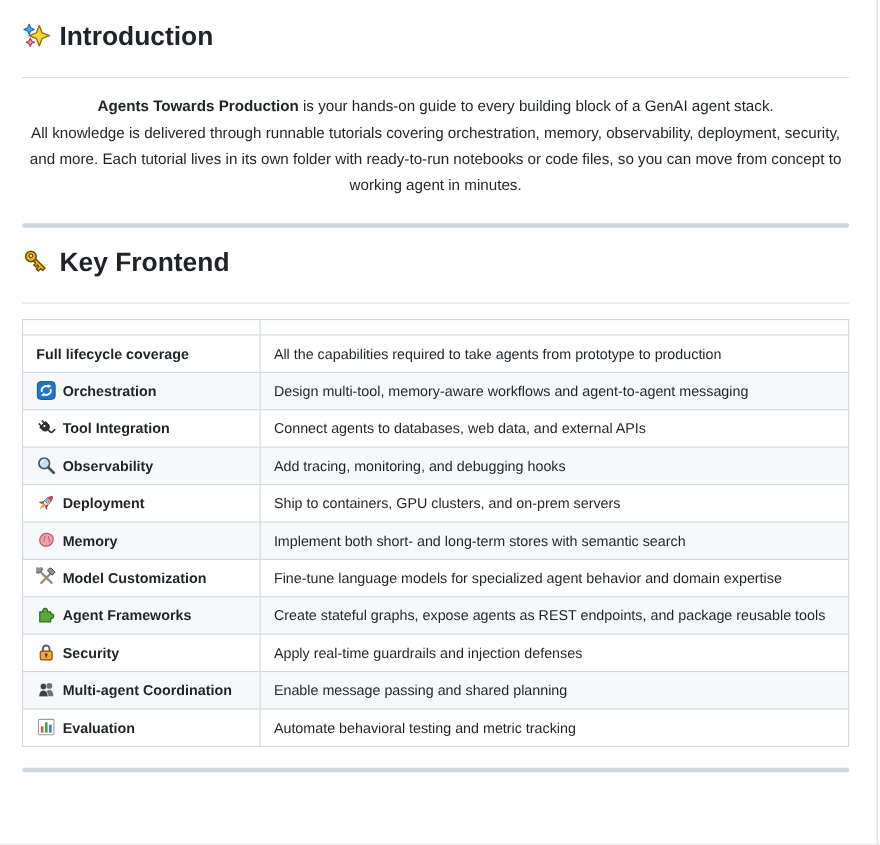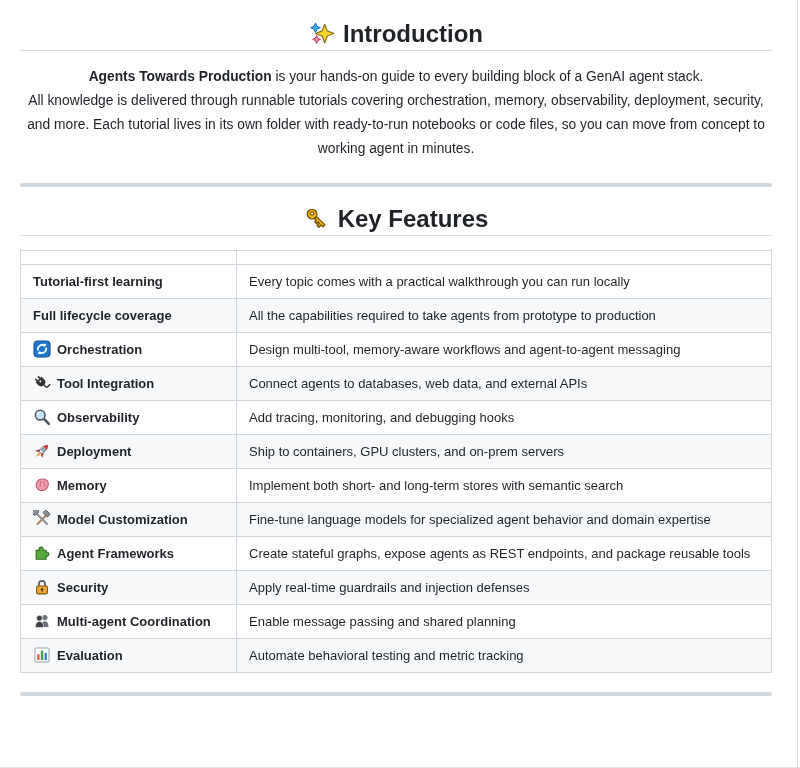--- a/index.html
+++ b/index.html
@@ -1,22 +1,22 @@
 <!DOCTYPE html>
 <html><head>
 <meta charset="utf-8">
 <style>
   * { box-sizing: border-box; margin: 0; padding: 0; }
   html, body { width: 800px; height: 768px; background: #ffffff; overflow: hidden; }
   body { font-family: "Liberation Sans", "DejaVu Sans", sans-serif; color: #1f2328; position: relative; }
   .page { padding: 10px 28px 0 20px; }
 
   h2.center-heading {
-    text-align: center; font-size: 24px; font-weight: bold; color: #1f2328;
-    padding-bottom: 2px; border-bottom: 1px solid #d8dee4; margin: 10px 0 14px 0;
+    font-size: 24px; font-weight: bold; color: #1f2328;
+    padding-bottom: 22px; border-bottom: 1px solid #d8dee4; margin: 10px 0 14px 0;
   }
   .h-icon { display: inline-block; width: 26px; height: 26px; vertical-align: -5px; margin-right: 8px; }
 
   p.intro {
     text-align: center; font-size: 13.8px; line-height: 24px; color: #1f2328;
     margin: 12px auto 21px auto; max-width: 752px;
   }
   p.intro strong { font-weight: bold; }
 
   hr.rule { border: 0; height: 4px; background: #d0d7de; border-radius: 2px; margin: 22px 0 18px 0; }
@@ -53,35 +53,31 @@
 
   <h2 class="center-heading">
     <span class="h-icon">
       <svg viewBox="0 0 24 24" width="26" height="26">
         <g transform="rotate(45 12 12)">
           <path d="M9.5 10.7 H21 V13.3 H18.6 V16.2 H16.2 V13.3 H14.6 V15.3 H12.4 V13.3 H9.5 Z" fill="#f6b40e" stroke="#6b4e00" stroke-width="1.2" stroke-linejoin="round"></path>
           <circle cx="5.6" cy="12" r="4.4" fill="#f6b40e" stroke="#6b4e00" stroke-width="1.3"></circle>
           <circle cx="5.2" cy="11.6" r="1.5" fill="#fff7e0" stroke="#6b4e00" stroke-width="1"></circle>
         </g>
       </svg>
-    </span><span>Key Features</span>
+    </span><span>Key Frontend</span>
   </h2>
 
   <table class="features">
     <thead>
       <tr>
         <th></th>
         <th></th>
       </tr>
     </thead>
     <tbody>
-      <tr>
-        <td class="c1"><span>Tutorial-first learning</span></td>
-        <td>Every topic comes with a practical walkthrough you can run locally</td>
-      </tr>
       <tr>
         <td class="c1"><span>Full lifecycle coverage</span></td>
         <td>All the capabilities required to take agents from prototype to production</td>
       </tr>
       <tr>
         <td class="c1">
           <span class="r-icon">
             <svg viewBox="0 0 20 20" width="18" height="18">
               <rect x="1" y="1" width="18" height="18" rx="3.6" fill="#2176cc" stroke="#14508d" stroke-width="1"></rect>
               <path d="M5.6 11.6 A4.6 4.6 0 0 1 12.6 6.4" fill="none" stroke="#ffffff" stroke-width="1.8"></path>

